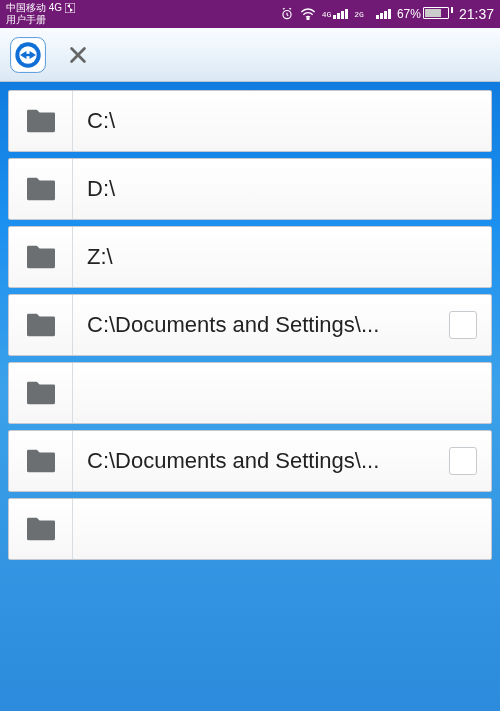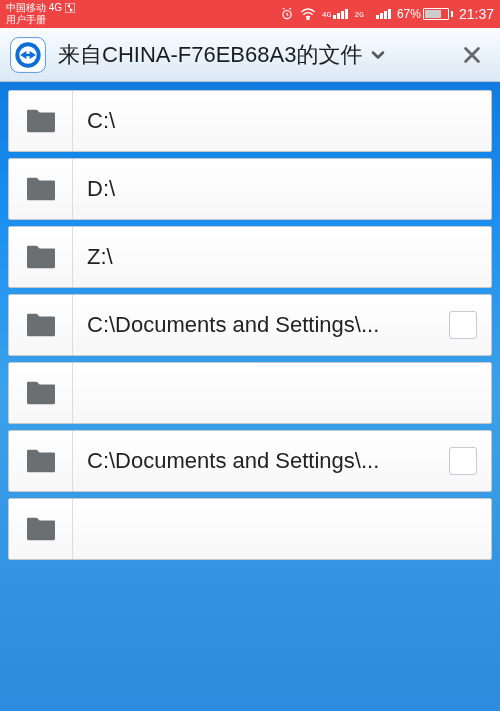--- a/index.html
+++ b/index.html
@@ -1,37 +1,37 @@
 <!DOCTYPE html>
 <html><head>
 <meta charset="utf-8">
 <style>
   * { margin: 0; padding: 0; box-sizing: border-box; }
   html, body { width: 500px; height: 711px; overflow: hidden; font-family: Arial, "Microsoft YaHei", sans-serif; }
   body { background: linear-gradient(to bottom, #0a6fd6 0%, #1a8ff0 30%, #3ba1ea 55%, #2c8bdc 100%); }
 
   .status-bar {
     height: 28px;
-    background: #ef4444;
+    background: #701a75;
     color: #fff;
     display: flex;
     align-items: center;
     font-size: 11px;
     padding: 0 6px;
     justify-content: space-between;
   }
   .status-left { display: flex; flex-direction: column; line-height: 12px; font-size: 10px; }
   .status-left .row1 { display: flex; align-items: center; gap: 3px; }
   .status-right { display: flex; align-items: center; gap: 6px; font-size: 12px; }
   .status-right svg { display: block; }
   .sig { display: flex; align-items: flex-end; gap: 1px; }
   .sig span { width: 3px; background: #fff; }
   .sig span:nth-child(1){height:4px}.sig span:nth-child(2){height:6px}.sig span:nth-child(3){height:8px}.sig span:nth-child(4){height:10px}
   .sig-label { font-size: 8px; margin-right: 1px; font-family: Liberation Mono, monospace; }
-  .battery { display: flex; align-items: center; gap: 2px; }
+  .battery { display: flex; align-items: flex-start; gap: 2px; }
   .battery-body { width: 26px; height: 12px; border: 1px solid #fff; border-radius: 1px; position: relative; }
   .battery-fill { position: absolute; left: 1px; top: 1px; bottom: 1px; width: 67%; background: #ccc; }
   .battery-tip { width: 2px; height: 6px; background: #fff; }
   .time { font-size: 14px; }
 
   .app-header {
     height: 54px;
     background: linear-gradient(to bottom, #f9fcff 0%, #eaf3fb 50%, #dbe8f3 100%);
     border-bottom: 1px solid #b9c6d0;
     display: flex;
@@ -160,26 +160,20 @@
   <div class="app-logo">
     <svg width="38" height="38" viewBox="0 0 48 48">
       <rect x="2" y="2" width="44" height="44" rx="10" fill="#fff" stroke="#2a7fd4" stroke-width="1"></rect>
       <circle cx="24" cy="24" r="16" fill="#0f6fd6"></circle>
       <circle cx="24" cy="24" r="11" fill="#fff"></circle>
       <path d="M14 24 L22 19 L22 29 Z" fill="#0f6fd6"></path>
       <path d="M34 24 L26 19 L26 29 Z" fill="#0f6fd6"></path>
       <rect x="21" y="22.5" width="6" height="3" fill="#0f6fd6"></rect>
     </svg>
   </div>
-  <div class="app-title">
-    <span>来自CHINA-F76EB68A3的文件</span>
-    <svg class="chev" width="20" height="20" viewBox="0 0 24 24" fill="none" stroke="#555" stroke-width="3" stroke-linecap="round" stroke-linejoin="round">
-        <path d="M6 9l6 6 6-6"></path>
-      </svg>
-  </div>
   <div class="close-btn">
     <svg width="22" height="22" viewBox="0 0 24 24" fill="none" stroke="#666" stroke-width="3" stroke-linecap="round">
         <path d="M5 5l14 14M19 5L5 19"></path>
       </svg>
   </div>
 </div>
 
 <div class="list">
     <div class="row">
       <div class="row-icon">

